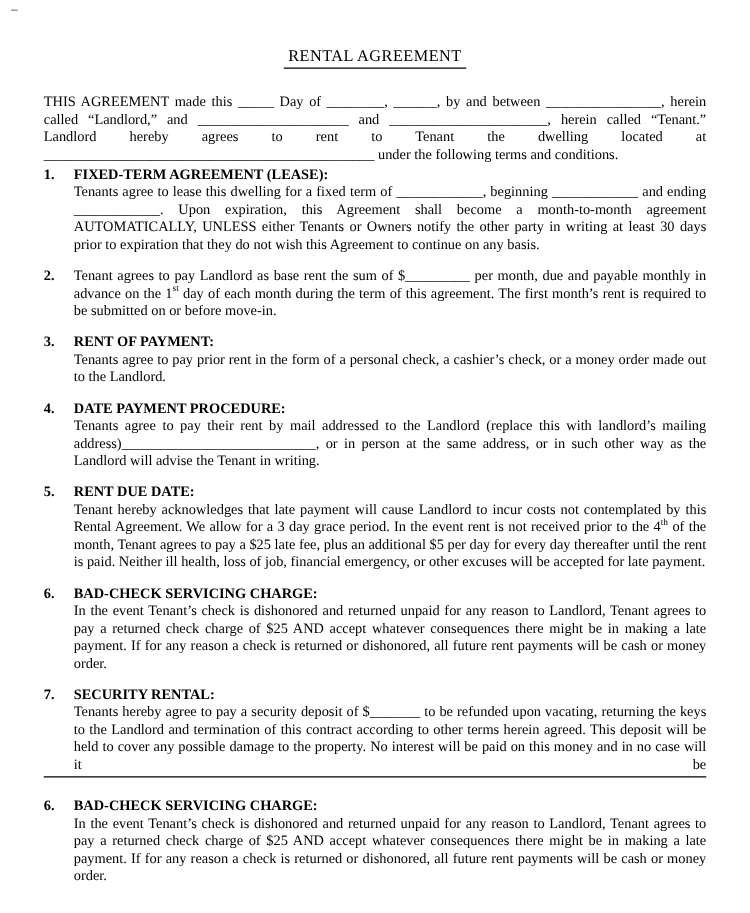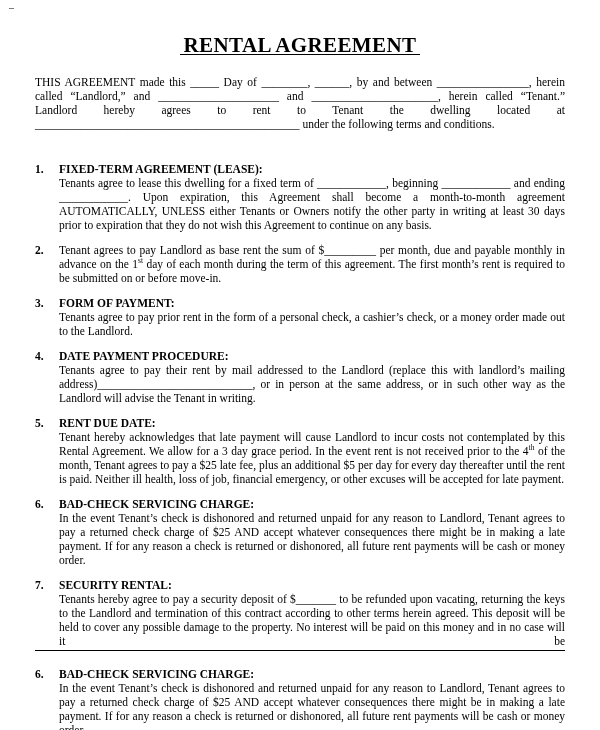--- a/index.html
+++ b/index.html
@@ -23,29 +23,29 @@
     font-size: 10px;
     color: #000;
   }
   .title-wrap {
     text-align: center;
     margin-top: 30px;
     margin-bottom: 20px;
   }
   .doc-title {
     display: inline-block;
-    font-size: 21px;
-    font-weight: bold;
+    font-size: 13px;
+    font-weight: normal;
     letter-spacing: 0.4px;
     border-bottom: 1.6px solid #000;
     padding: 0 4px 2px 4px;
   }
   .intro {
     text-align: justify;
-    margin-bottom: 31px;
+    margin-bottom: 2px;
     word-break: break-word;
   }
   .section {
     display: flex;
     margin-bottom: 11px;
   }
   .section .num {
     flex: 0 0 24px;
     width: 24px;
     font-weight: bold;
@@ -93,21 +93,21 @@
   <div class="section">
     <div class="num">2.</div>
     <div class="content">
       <div class="body"><span>Tenant agrees to pay Landlord as base rent the sum of $_________ per month, due and payable monthly in advance on the 1</span><sup>st</sup><span> day of each month during the term of this agreement.  The first month’s rent is required to be submitted on or before move-in.</span></div>
     </div>
   </div>
 
   <div class="section">
     <div class="num">3.</div>
     <div class="content">
-      <div class="heading">FORM OF PAYMENT:</div>
+      <div class="heading">RENT OF PAYMENT:</div>
       <div class="body">Tenants agree to pay prior rent in the form of a personal check, a cashier’s check, or a money order made out to the Landlord.</div>
     </div>
   </div>
 
   <div class="section">
     <div class="num">4.</div>
     <div class="content">
       <div class="heading">DATE PAYMENT PROCEDURE:</div>
       <div class="body">Tenants agree to pay their rent by mail addressed to the Landlord (replace this with landlord’s mailing address)___________________________, or in person at the same address, or in such other way as the Landlord will advise the Tenant in writing.</div>
     </div>

